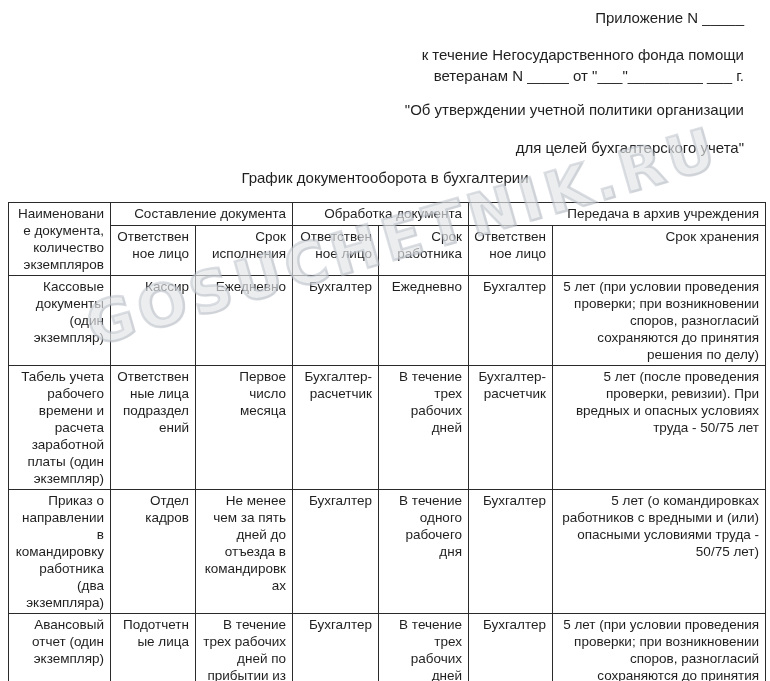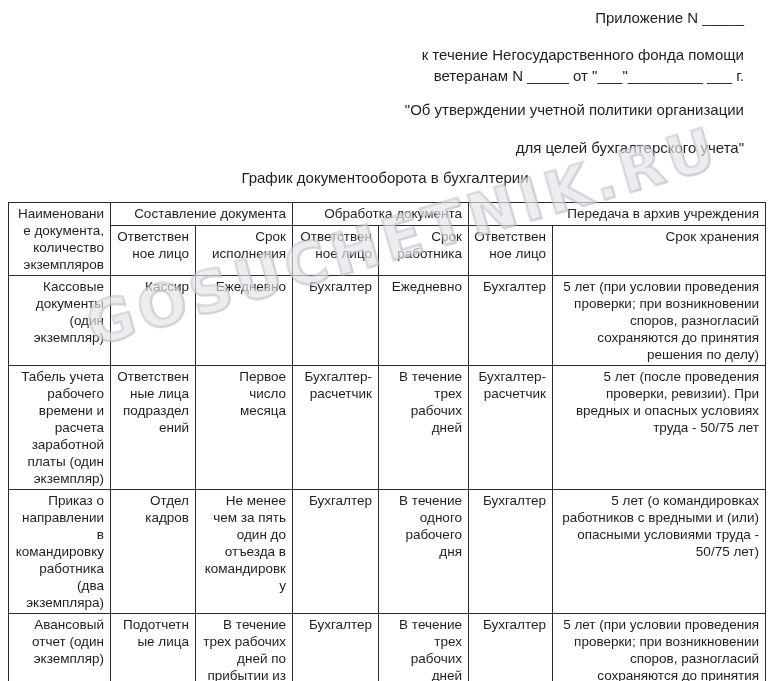--- a/index.html
+++ b/index.html
@@ -129,21 +129,21 @@
         <td>Ответственные лица подразделений</td>
         <td>Первое число месяца</td>
         <td>Бухгалтер-расчетчик</td>
         <td>В течение трех рабочих дней</td>
         <td>Бухгалтер-расчетчик</td>
         <td>5 лет (после проведения проверки, ревизии). При вредных и опасных условиях труда - 50/75 лет</td>
       </tr>
       <tr class="row-3">
         <td>Приказ о направлении в командировку работника (два экземпляра)</td>
         <td>Отдел кадров</td>
-        <td>Не менее чем за пять один до отъезда в командировку</td>
+        <td>Не менее чем за пять дней до отъезда в командировках</td>
         <td>Бухгалтер</td>
         <td>В течение одного рабочего дня</td>
         <td>Бухгалтер</td>
         <td>5 лет (о командировках работников с вредными и (или) опасными условиями труда - 50/75 лет)</td>
       </tr>
       <tr class="row-4">
         <td>Авансовый отчет (один экземпляр)</td>
         <td>Подотчетные лица</td>
         <td>В течение трех рабочих дней по прибытии из командировки</td>
         <td>Бухгалтер</td>

